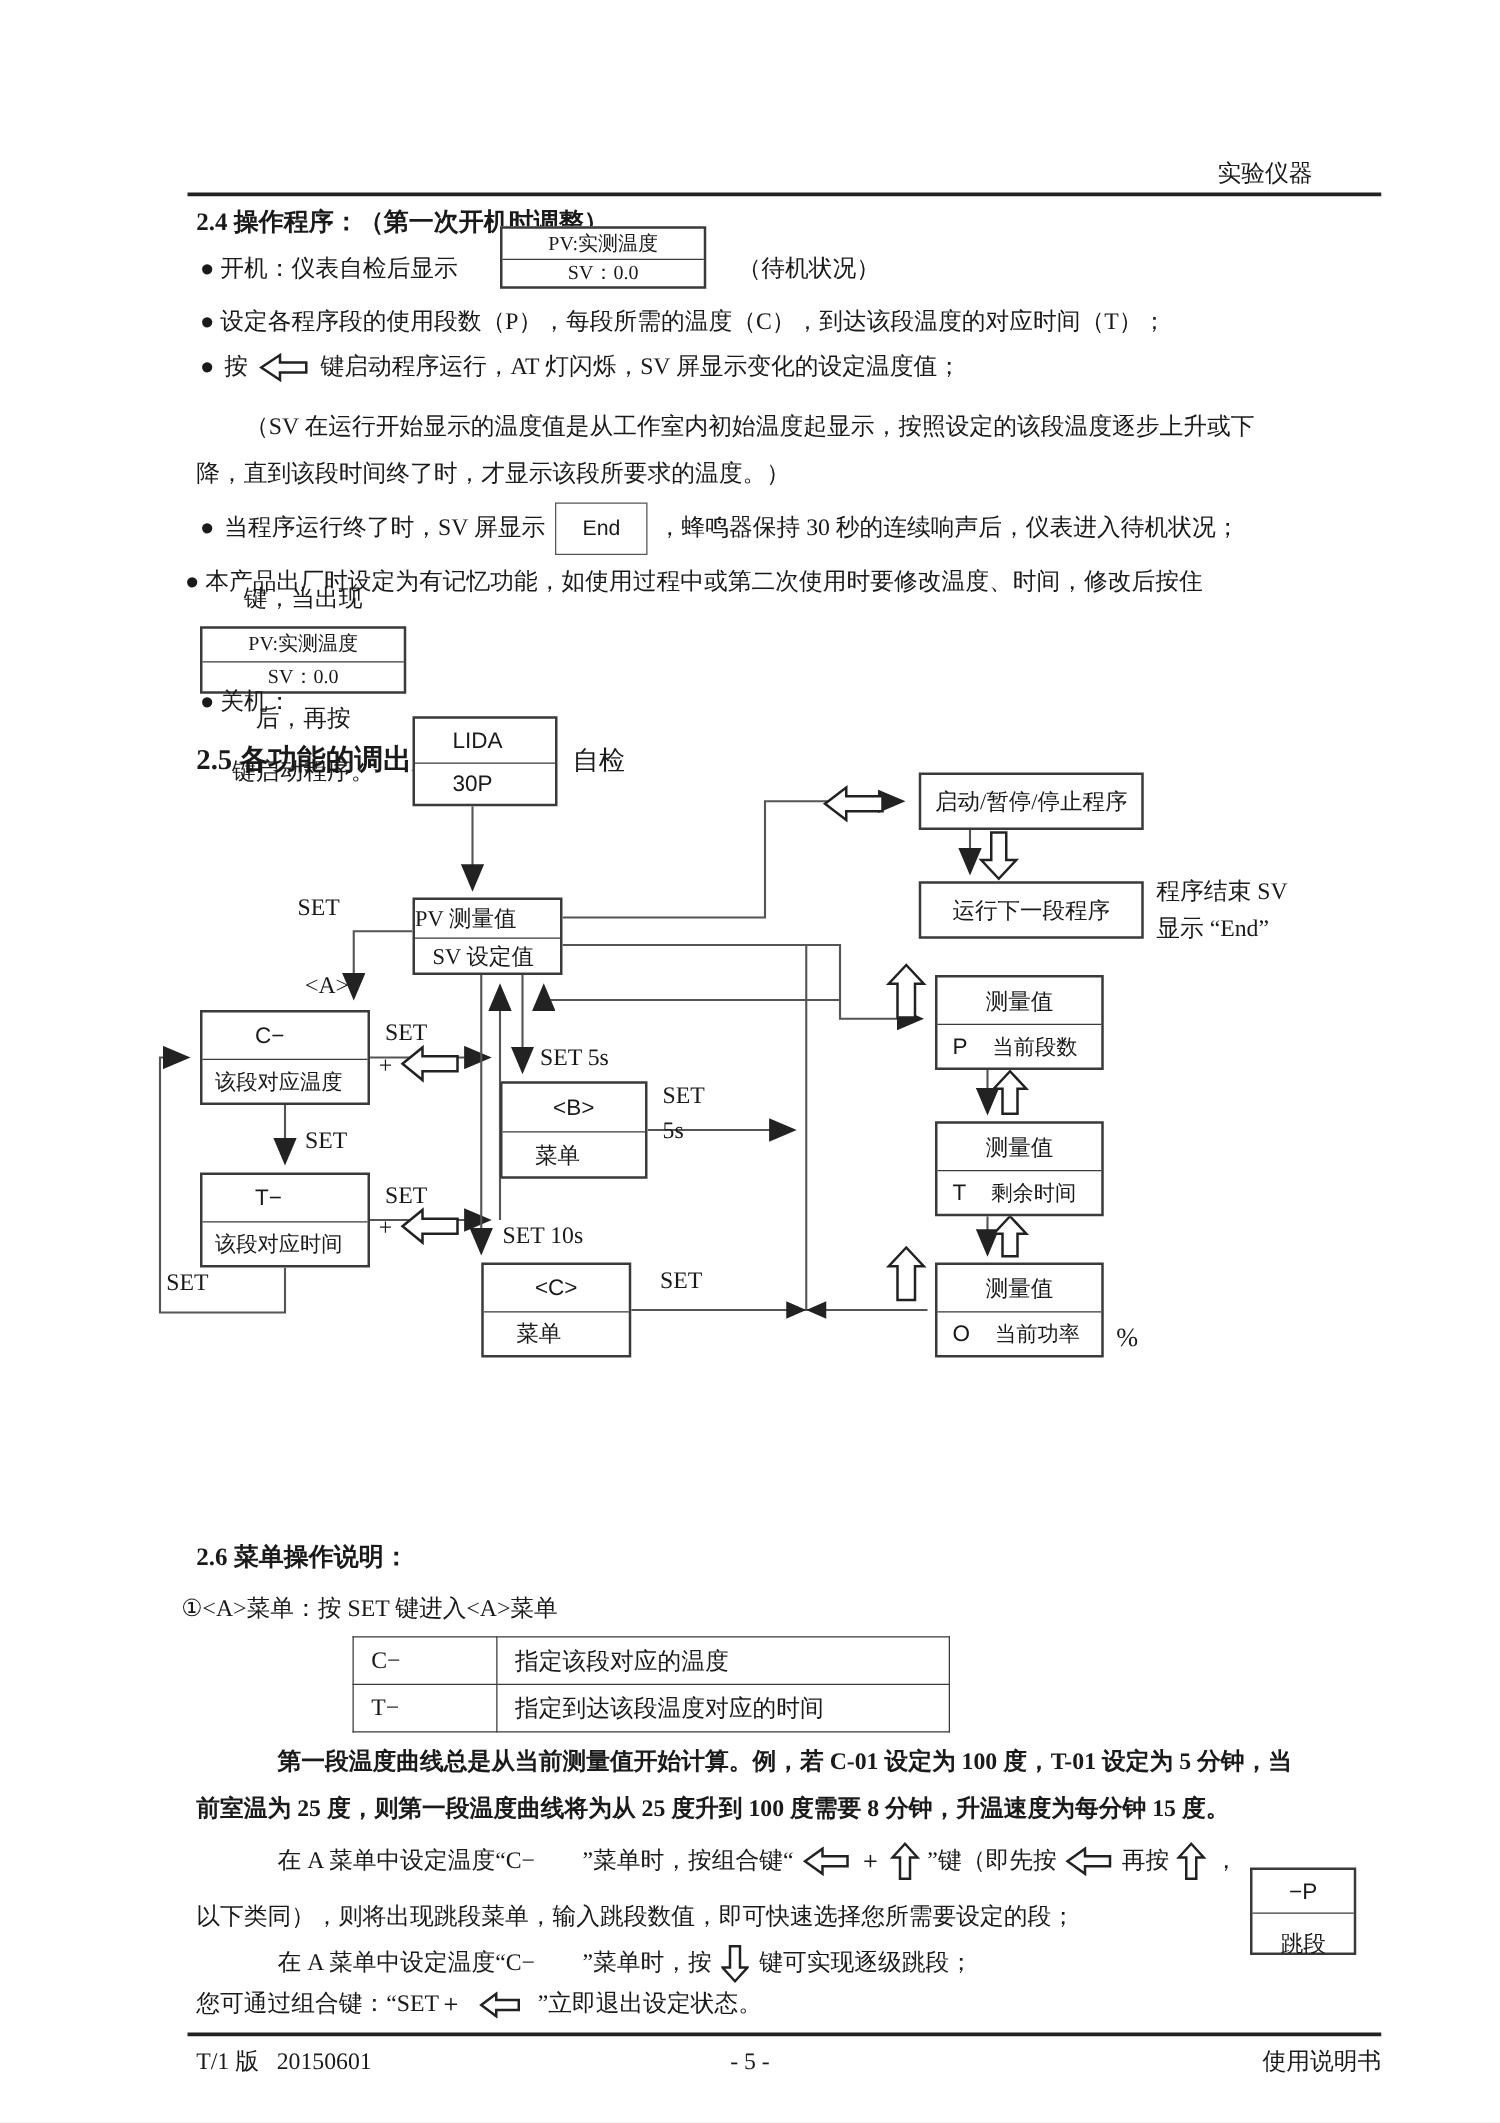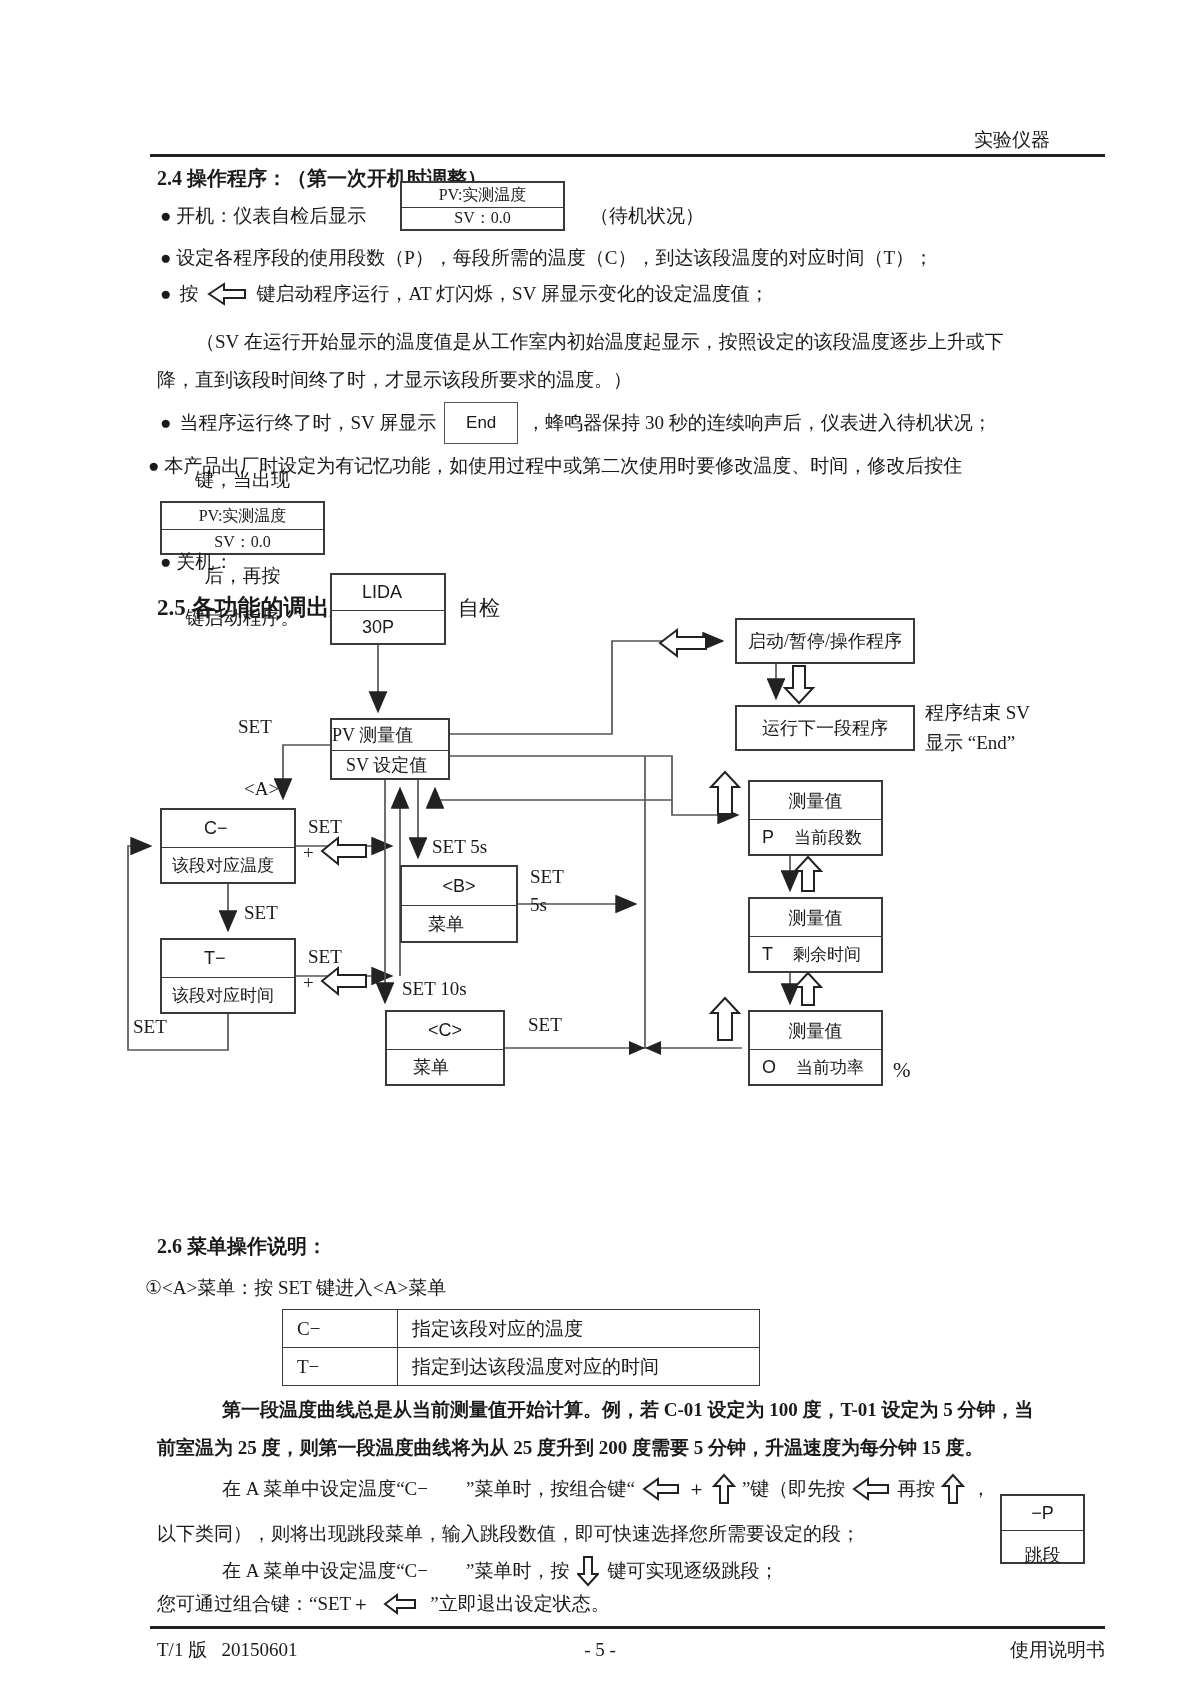--- a/index.html
+++ b/index.html
@@ -131,21 +131,21 @@
     <div class="row split" style="height:33px;padding-left:30px;font-family:'Liberation Sans',sans-serif;">30P</div>
   </div>
   <div class="flabel" style="left:458px;top:594px;font-size:21px;">自检</div>
 
   <div class="fbox" style="left:330px;top:718px;width:120px;height:62px;">
     <div class="row" style="height:30px;padding-left:0;">PV 测量值</div>
     <div class="row split" style="height:28px;padding-left:14px;">SV 设定值</div>
   </div>
 
   <div class="fbox" style="left:735px;top:618px;width:180px;height:46px;">
-    <div class="row center" style="height:42px;">启动/暂停/操作程序</div>
+    <div class="row center" style="height:42px;">启动/暂停/停止程序</div>
   </div>
   <div class="fbox" style="left:735px;top:705px;width:180px;height:46px;">
     <div class="row center" style="height:42px;">运行下一段程序</div>
   </div>
   <div class="flabel" style="left:925px;top:700px;">程序结束 SV</div>
   <div class="flabel" style="left:925px;top:730px;">显示 “End”</div>
 
   <div class="flabel" style="left:238px;top:716px;">SET</div>
   <div class="flabel" style="left:244px;top:778px;">&lt;A&gt;</div>
 
@@ -213,21 +213,21 @@
       <td>指定该段对应的温度</td>
     </tr>
     <tr>
       <td>T−</td>
       <td>指定到达该段温度对应的时间</td>
     </tr>
   </tbody>
     </table>
 
   <div class="abs txt bold" style="left:222px;top:1354px;">第一段温度曲线总是从当前测量值开始计算。例，若 C-01 设定为 100 度，T-01 设定为 5 分钟，当</div>
-  <div class="abs txt bold" style="left:157px;top:1392px;">前室温为 25 度，则第一段温度曲线将为从 25 度升到 200 度需要 5 分钟，升温速度为每分钟 15 度。</div>
+  <div class="abs txt bold" style="left:157px;top:1392px;">前室温为 25 度，则第一段温度曲线将为从 25 度升到 100 度需要 8 分钟，升温速度为每分钟 15 度。</div>
 
   <div class="abs txt flexrow" style="left:222px;top:1430px;gap:6px;">
     <span>在 A 菜单中设定温度“C−　　”菜单时，按组合键“</span>
     <svg class="keyicon" width="40" height="24">
         <polygon points="3,12 17,2 17,8 37,8 37,16 17,16 17,22" fill="#fff" stroke="#222" stroke-width="2"></polygon>
       </svg>
     <span>＋</span>
     <svg class="keyicon" width="24" height="32">
         <polygon points="12,2 2,13 8,13 8,30 16,30 16,13 22,13" fill="#fff" stroke="#222" stroke-width="2"></polygon>
       </svg>

